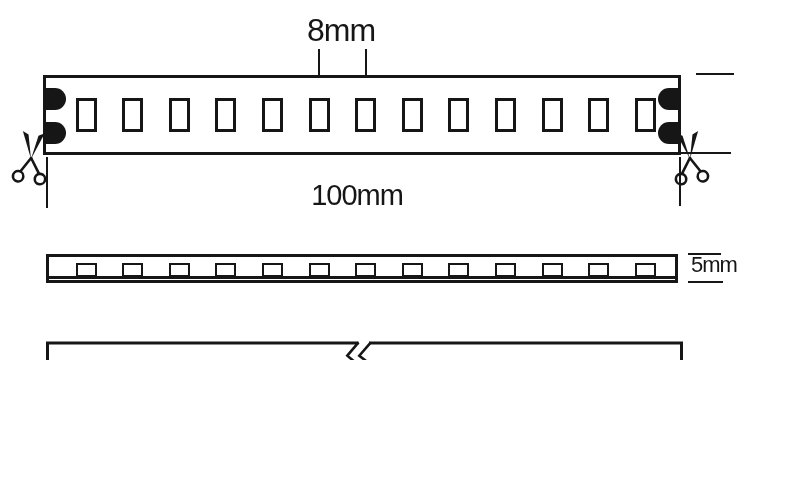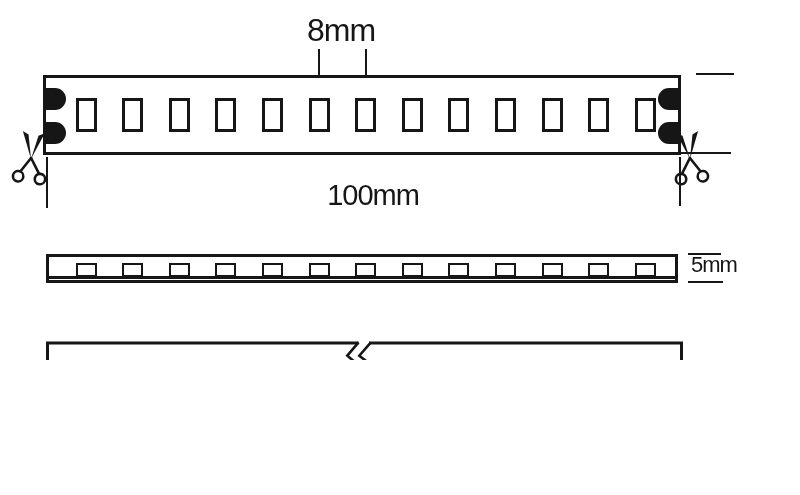--- a/index.html
+++ b/index.html
@@ -79,21 +79,21 @@
     <path d="M22,29 L13,43" stroke="#161616" stroke-width="2.6" stroke-linecap="round"></path>
     <circle cx="11" cy="48.5" r="5.2" fill="none" stroke="#161616" stroke-width="2.6"></circle>
     <circle cx="33" cy="49" r="5.2" fill="none" stroke="#161616" stroke-width="2.6"></circle>
   </svg>
 
   <div class="hline" style="left:696px;top:73px;width:38px"></div>
   <div class="hline" style="left:681px;top:152px;width:50px"></div>
 
   <div class="vline" style="left:46px;top:157px;height:51px"></div>
   <div class="vline" style="left:679px;top:157px;height:49px"></div>
-  <div class="dim-label centered" style="left:288px;top:181px;width:170px;font-size:29px">100mm</div>
+  <div class="dim-label centered" style="left:272px;top:181px;width:170px;font-size:29px">100mm</div>
 
   <div class="strip-side" id="strip-side">
     <div class="side-base"></div>
   <div class="led-side" style="left: 26.5px;"></div>
       <div class="led-side" style="left: 73.1px;"></div>
       <div class="led-side" style="left: 119.7px;"></div>
       <div class="led-side" style="left: 166.3px;"></div>
       <div class="led-side" style="left: 212.9px;"></div>
       <div class="led-side" style="left: 259.5px;"></div>
       <div class="led-side" style="left: 306.1px;"></div>

